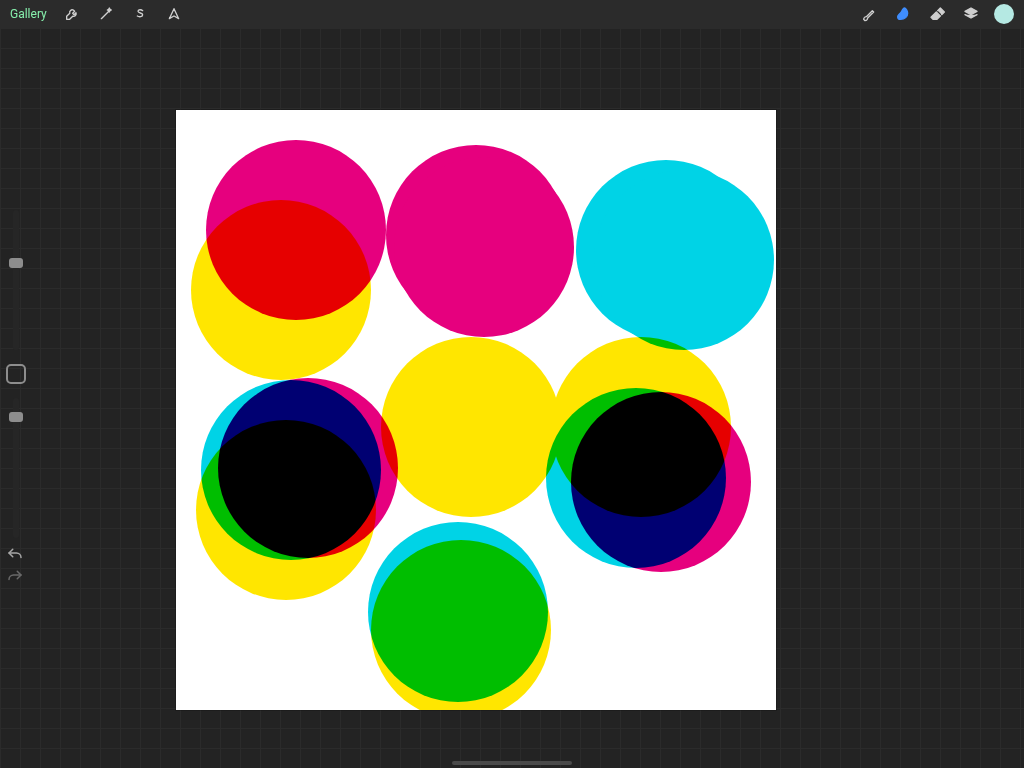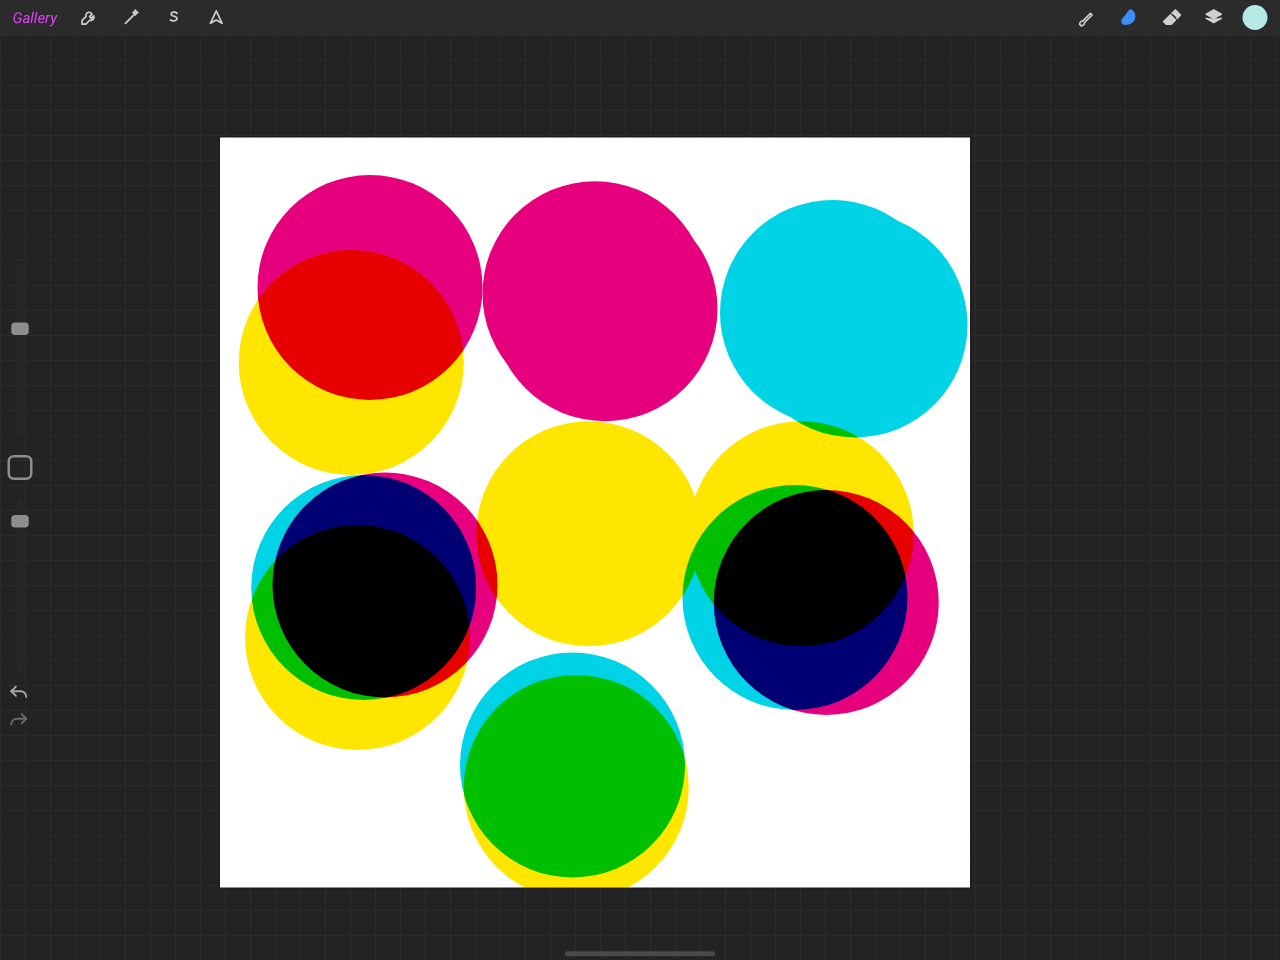--- a/index.html
+++ b/index.html
@@ -19,24 +19,23 @@
     top: 0; left: 0; right: 0;
     height: 28px;
     background: #2b2b2b;
     display: flex;
     align-items: center;
     padding: 0 6px;
     z-index: 10;
   }
   .topbar .gallery {
     font-size: 12px;
-    color: #d946ef;
+    color: #86efac;
     padding: 0 8px 0 4px;
     cursor: pointer;
-    font-style: italic;
   }
   .topbar .icon-btn {
     width: 30px;
     height: 28px;
     display: flex;
     align-items: center;
     justify-content: center;
     margin: 0 2px;
     cursor: pointer;
   }

